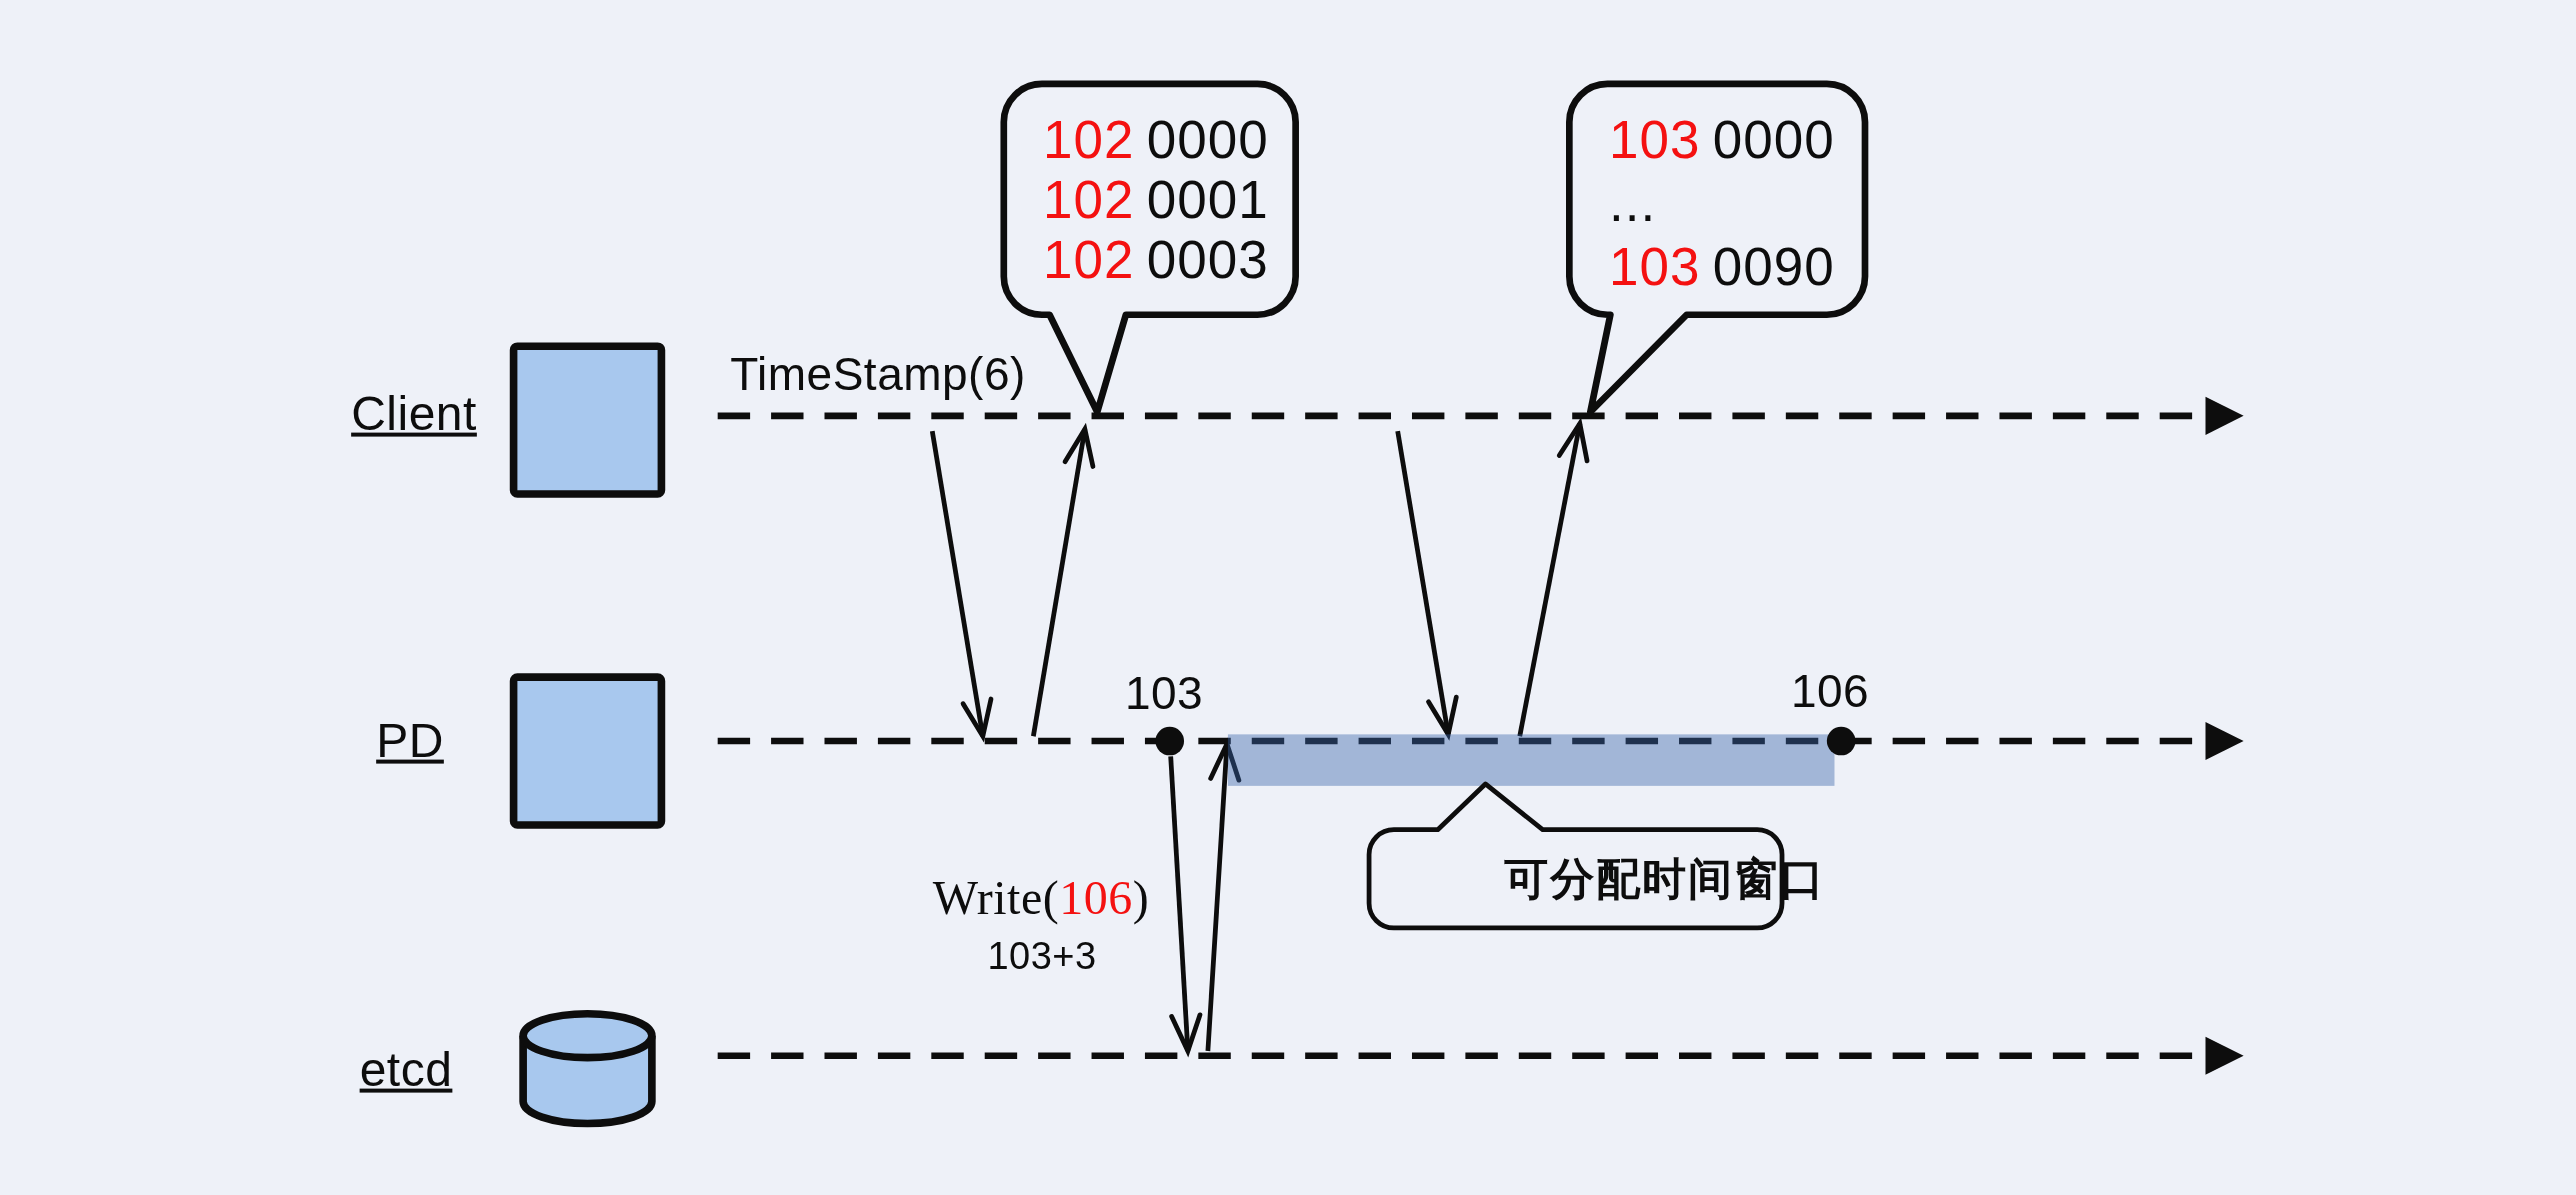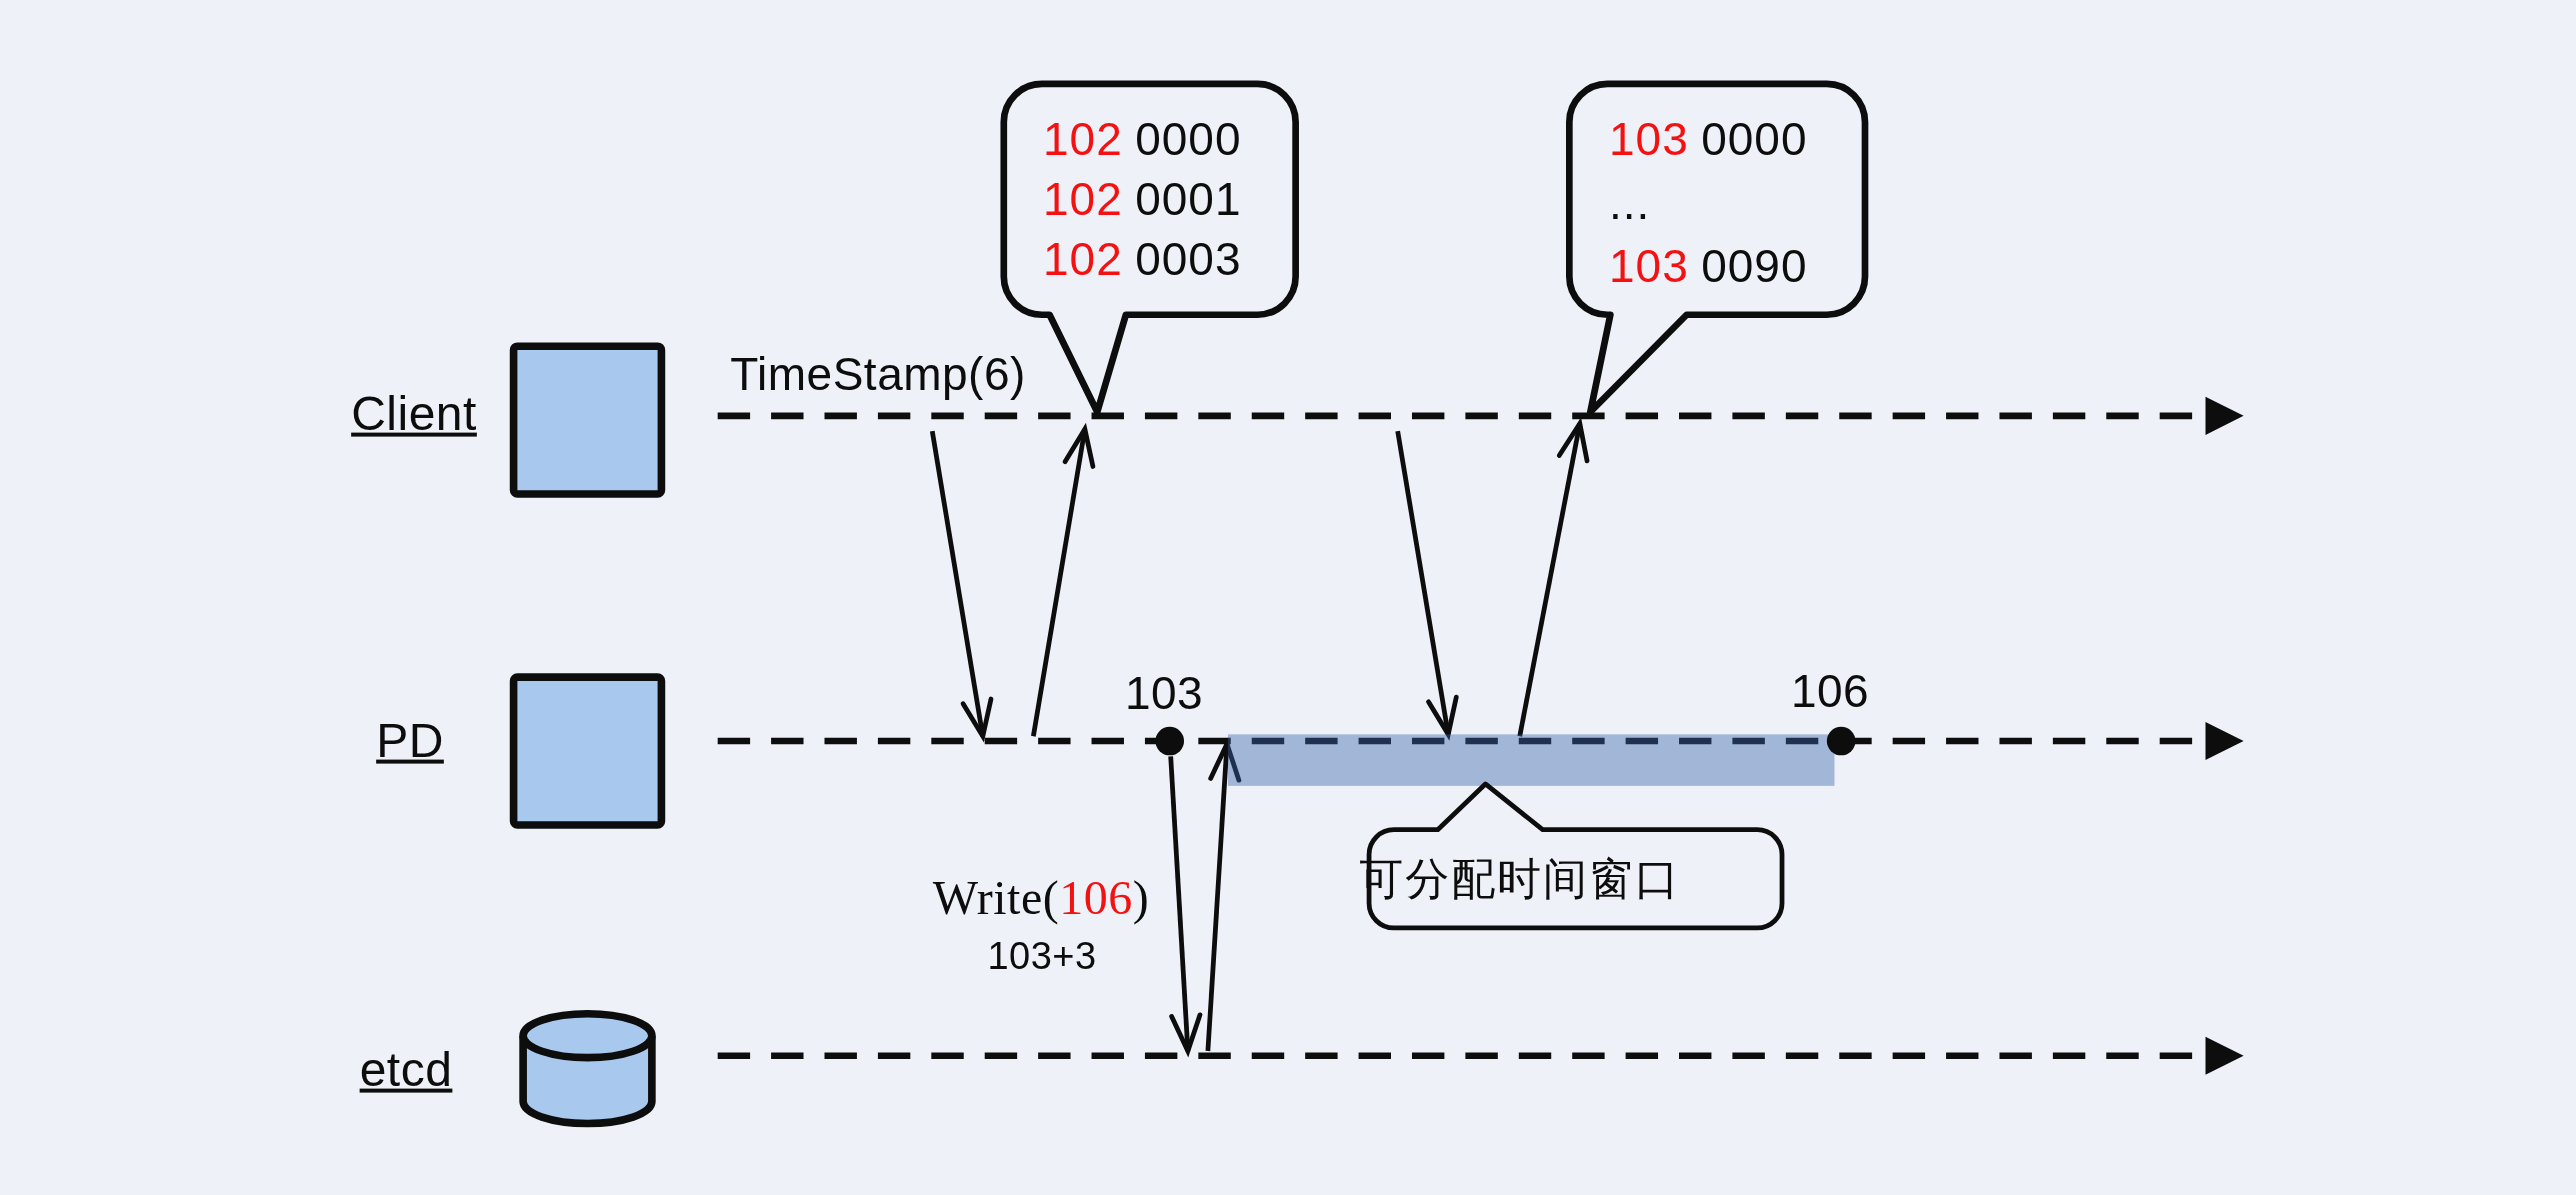--- a/index.html
+++ b/index.html
@@ -17,21 +17,21 @@
     transform:translate(-50%,-50%);
     white-space:nowrap;
     font-size:46px;
     line-height:1.1;
     letter-spacing:0.5px;
   }
   .lane-label{font-size:48px;}
   .pt-label{font-size:46px;}
   .bubble-text{
     position:absolute;
-    font-size:46px;
+    font-size:53px;
     letter-spacing:1px;
   }
   .bubble-text .row{display:flex;align-items:center;}
   .bubble-text .rest{margin-left:12.4px;}
   .red{}
   .callout-label{font-size:44px;letter-spacing:1.9px;}
   .write-label{font-size:48px;font-family:Liberation Serif, serif;}
   .sub-label{font-size:38px;}
 </style>
 </head>
@@ -106,15 +106,15 @@
       <span class="red" style="color: rgb(244, 17, 17);">103</span>
       <span class="rest">0090</span>
     </div>
   </div>
 
   <div class="t write-label" style="left:1041px;top:898px;">
     <span>Write(</span><span class="red" style="color: rgb(244, 17, 17);">106</span><span>)</span>
   </div>
   <div class="t sub-label" style="left:1042px;top:957px;">103+3</div>
 
-  <div class="t callout-label" style="left:1520px;top:879px;">可分配时间窗口</div>
+  <div class="t callout-label" style="left:1665px;top:879px;font-weight:bold;">可分配时间窗口</div>
 </div>
 
 
 </body></html>

